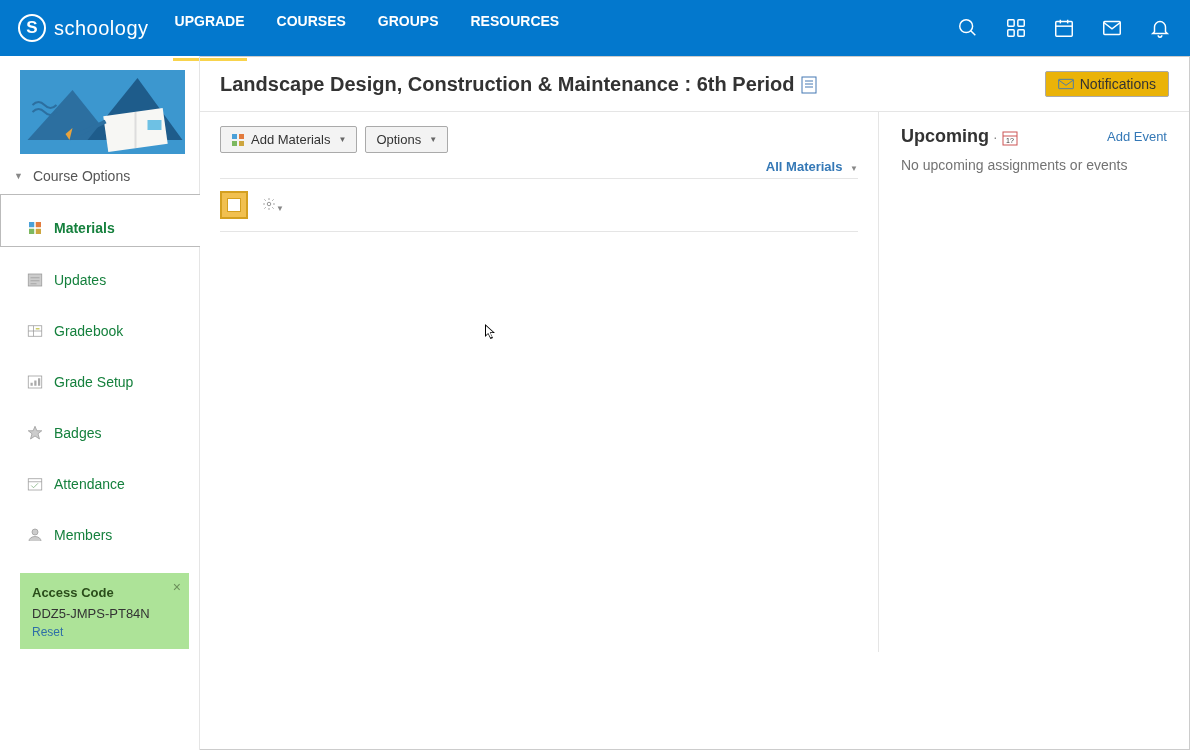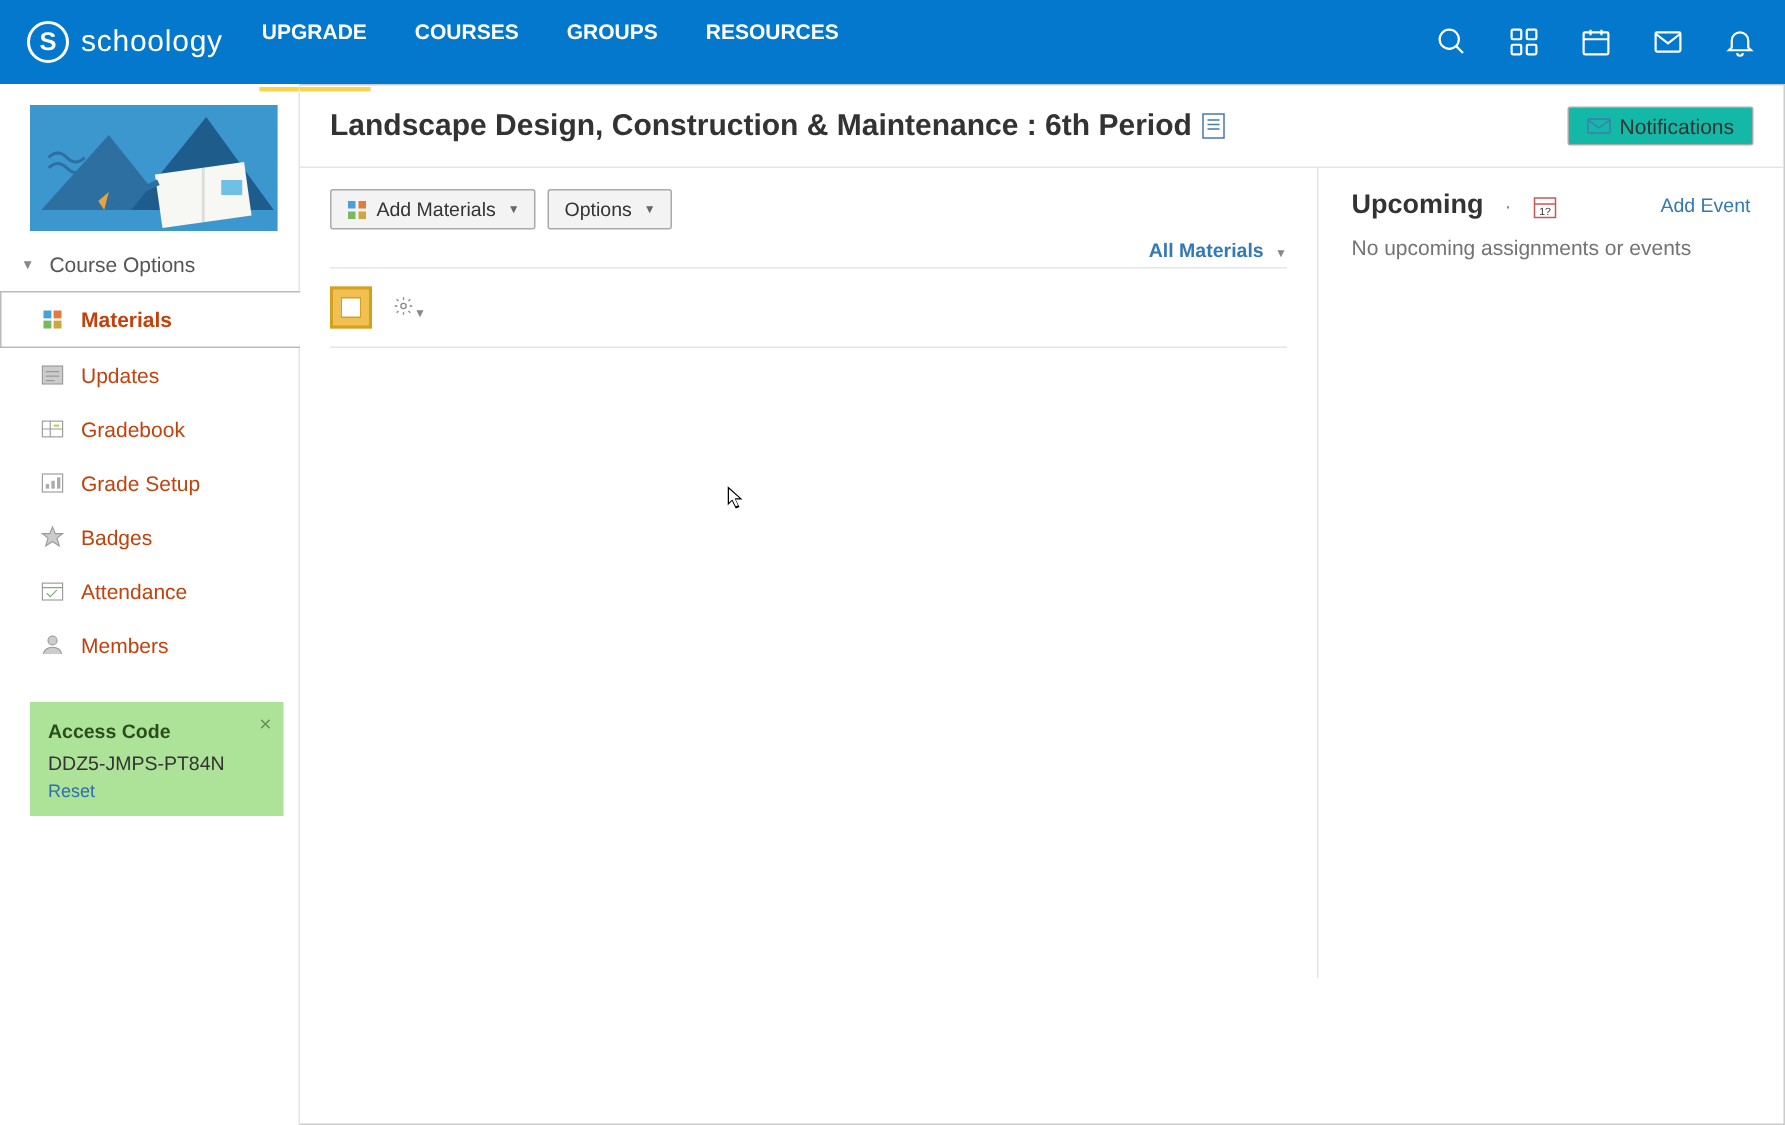--- a/index.html
+++ b/index.html
@@ -83,23 +83,23 @@
     .course-opts {
       padding: 10px 14px;
       display: flex; align-items: center; gap: 10px;
       color: #555;
       cursor: pointer;
     }
     .course-opts .tri { font-size: 9px; color: #888; }
     .side-menu { list-style: none; }
     .side-item {
       display: flex; align-items: center; gap: 10px;
-      padding: 9px 14px 9px 20px;
+      padding: 24px 14px 9px 20px;
       cursor: pointer;
-      color: #c2410c;
+      color: #15803d;
       border-left: 6px solid transparent;
     }
     .side-item.active {
       border: 1px solid #bbb;
       border-left: 1px solid #bbb;
       border-right: none;
       background: #fff;
       font-weight: bold;
       margin-right: -1px;
       padding-left: 25px;
@@ -141,21 +141,21 @@
       color: #333;
       display: flex;
       align-items: center;
       gap: 6px;
     }
     .page-title .page-icon { color: #4479b3; }
     .page-title .page-icon svg { width: 16px; height: 18px; vertical-align: middle; }
 
     .notif-btn {
       border: 1px solid #aaa;
-      background: #14b8a6;
+      background: #eab308;
       padding: 4px 12px;
       font-size: 14px;
       color: #333;
       cursor: pointer;
       display: flex;
       align-items: center;
       gap: 6px;
       border-radius: 2px;
     }
     .notif-btn svg { width: 16px; height: 12px; stroke: #4479b3; fill: none; stroke-width: 1.4; }
@@ -215,21 +215,21 @@
       width: 14px; height: 14px; background: #fff; border: 1px solid #D4A020;
     }
     .mat-title { color: #3478b6; font-size: 15px; font-weight: 600; flex: 1; }
     .mat-gear { color: #888; cursor: pointer; }
     .mat-gear svg { width: 14px; height: 14px; }
 
     .upcoming-header {
       display: flex; align-items: center; justify-content: space-between;
       margin-bottom: 10px;
     }
-    .upcoming-title-wrap { display: flex; align-items: baseline; gap: 14px; }
+    .upcoming-title-wrap { display: flex; align-items: baseline; gap: 4px; }
     .upcoming-title { font-size: 18px; font-weight: bold; }
     .cal-icon-sm svg { width: 16px; height: 16px; vertical-align: middle;}
     .add-event { color: #3478b6; font-size: 13px; cursor: pointer; margin-left: 38px; }
     .upcoming-empty { color: #737373; font-size: 14px; }
 
     .cursor-img {
       position: absolute;
       top: 324px;
       left: 485px;
       width: 12px; height: 16px;

